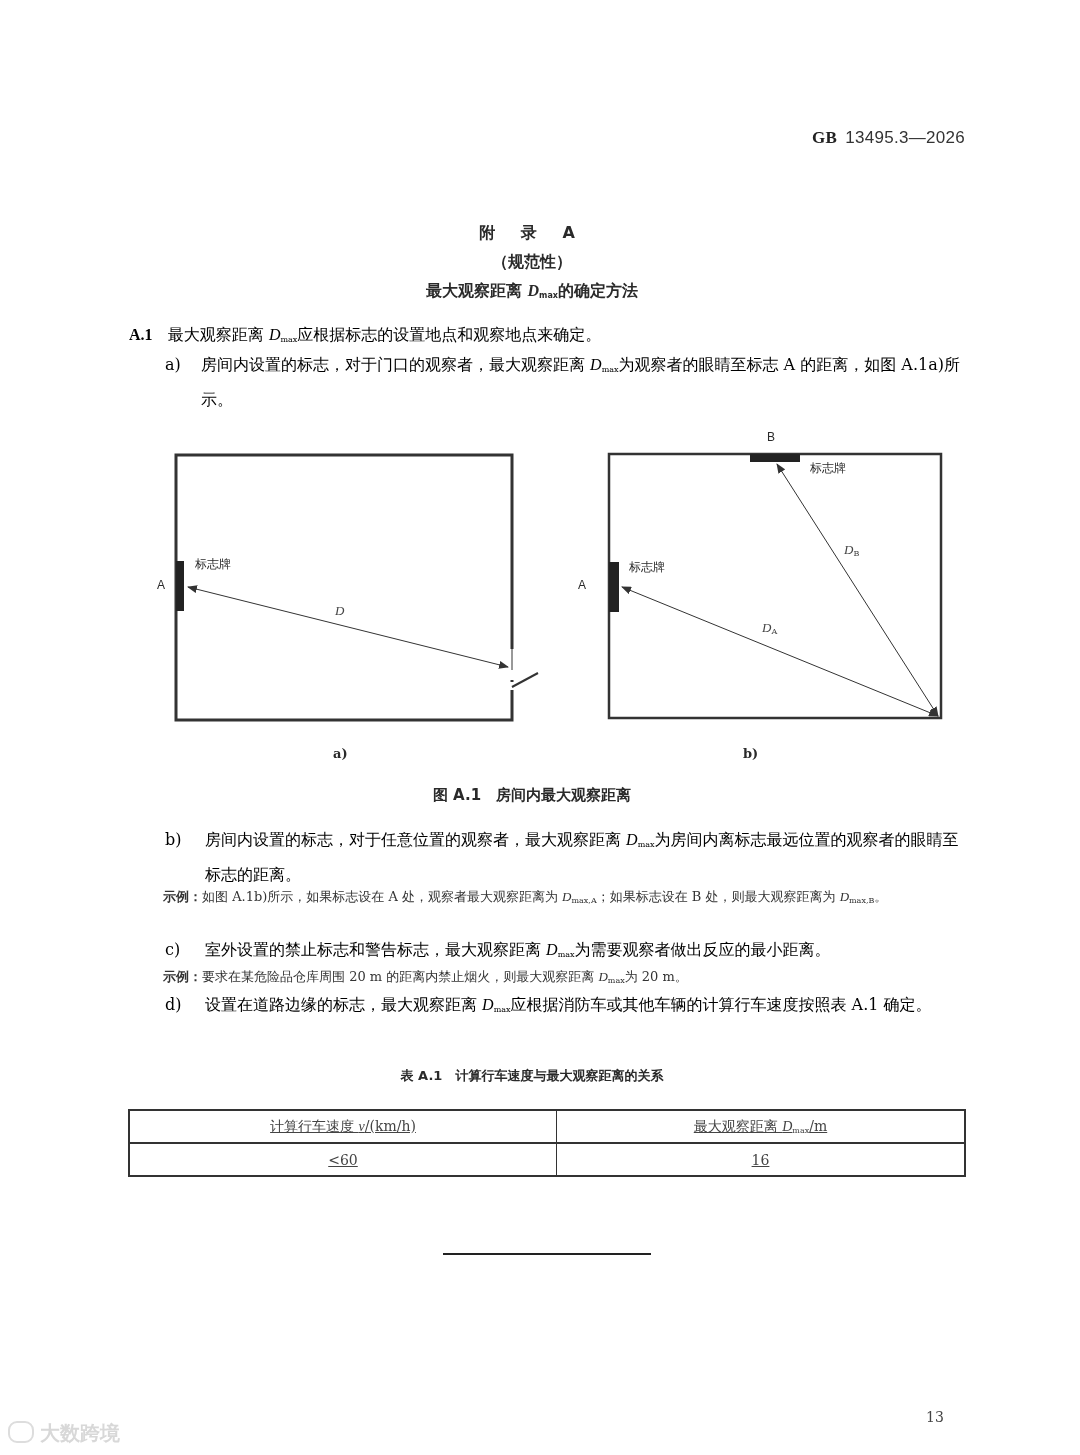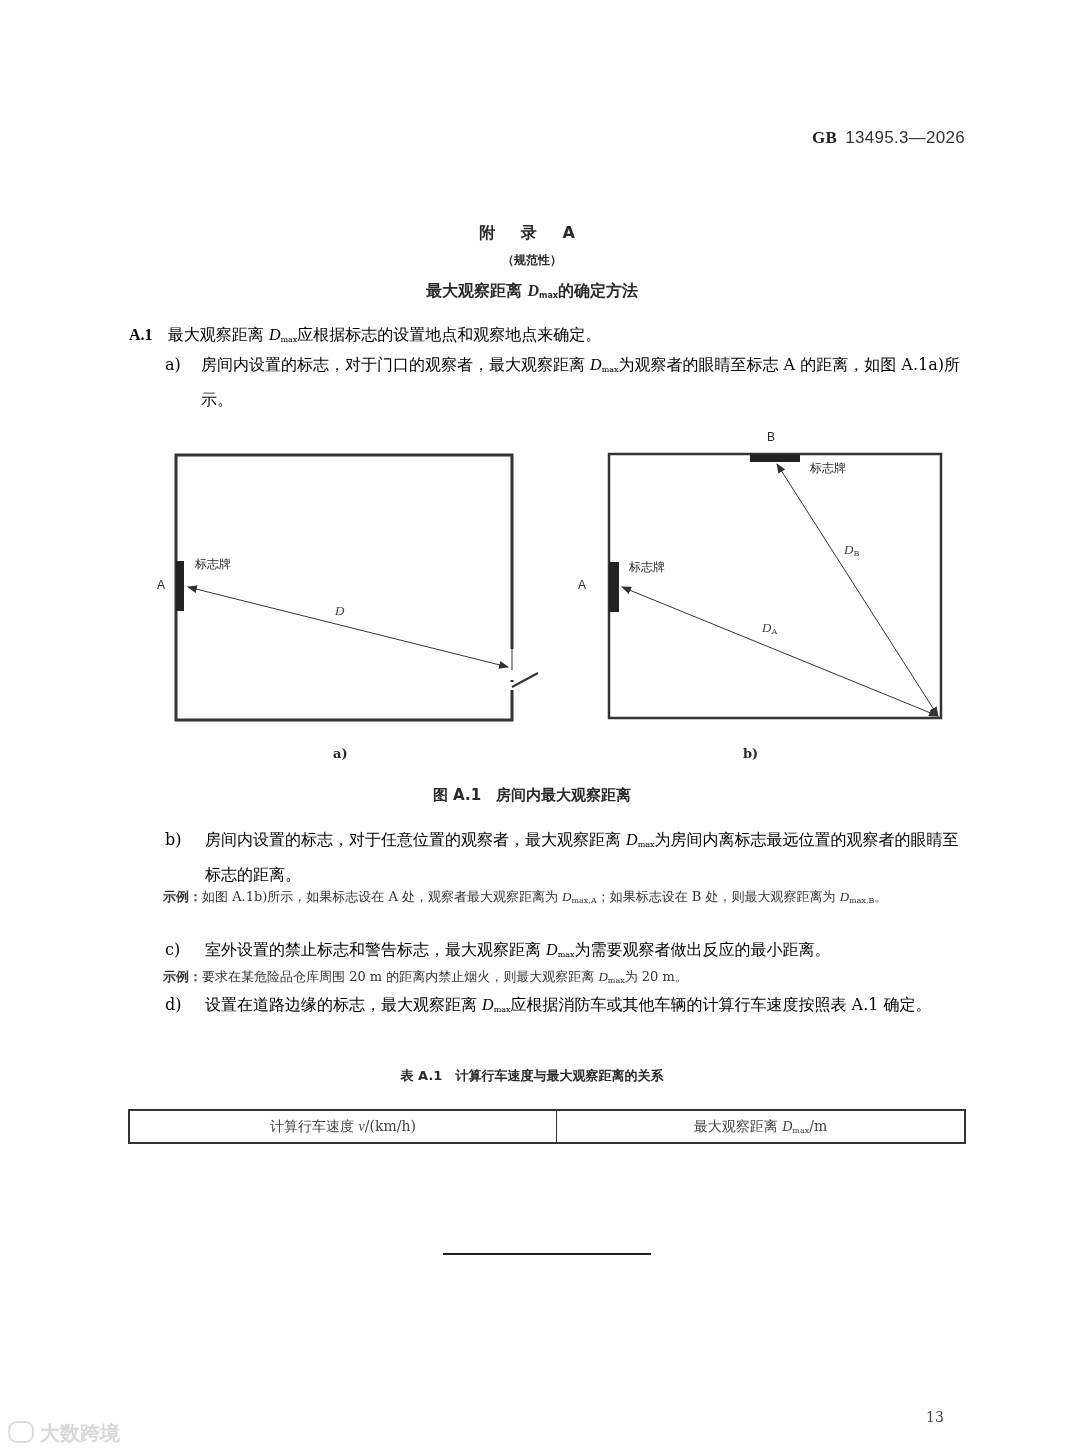--- a/index.html
+++ b/index.html
@@ -6,34 +6,34 @@
     body {
       width: 1080px; height: 1455px; position: relative; overflow: hidden;
       background: #ffffff; color: #2a2a2a;
       font-family: "DejaVu Serif", "Liberation Serif", serif;
     }
     .abs { position: absolute; }
     .std-code { right: 115px; top: 128px; font-size: 17px; letter-spacing: 0.3px; color: #333; font-family: "Liberation Sans", sans-serif; }
     .std-code b { font-family: "Liberation Serif", serif; font-weight: bold; margin-right: 8px; color:#222;}
     .center { left: 0; width: 1064px; text-align: center; }
     .annex-title { top: 223px; font-size: 16px; font-weight: bold; letter-spacing: 10px; font-family: "DejaVu Sans", sans-serif; }
-    .annex-type { top: 252px; font-size: 12px; font-weight: bold; font-family: "DejaVu Sans", sans-serif; }
+    .annex-type { top: 252px; font-size: 16px; font-weight: bold; font-family: "DejaVu Sans", sans-serif; }
     .annex-heading { top: 281px; font-size: 16px; font-weight: bold; font-family: "DejaVu Sans", sans-serif; }
     .it { font-style: italic; font-family: "Liberation Serif", serif; }
     sub.s { font-size: 8px; vertical-align: -2px; font-style: normal; }
     .para { font-size: 16px; line-height: 30px; color: #000000; }
     .clause-no { font-weight: bold; font-family: "Liberation Serif", serif; }
     .list-marker { position: absolute; left: 0; }
     .example { font-size: 13px; line-height: 26px; color:#333; }
     .example .lbl { font-weight: bold; font-family: "DejaVu Sans", sans-serif; }
     .fig-caption { top: 786px; font-size: 15px; font-weight: bold; font-family: "DejaVu Sans", sans-serif; }
     .tbl-caption { top: 1067px; font-size: 13px; font-weight: bold; font-family: "DejaVu Sans", sans-serif; }
     table.t { position: absolute; left: 128px; top: 1109px; width: 838px; border-collapse: collapse; font-size: 14px; color:#444; }
     table.t td, table.t th { border: 1px solid #333; height: 31px; text-align: center; font-weight: normal; padding: 0; }
-    table.t { border: 2px solid #333; }
+    table.t { border: 2px solid #333; text-decoration: underline; }
     table.t th { border-bottom: 2px solid #333; }
     .end-line { left: 443px; top: 1253px; width: 208px; height: 2px; background: #222; }
     .page-no { left: 926px; top: 1409px; font-size: 14px; color: #444; }
     .watermark { left: 8px; top: 1420px; font-size: 20px; color: #d8d8d8; font-family: "DejaVu Sans", sans-serif; font-weight: bold; }
     .sub-label { font-size: 13px; font-weight: bold; }
   </style>
 </head>
 <body>
 
 <div class="abs std-code"><b>GB</b><span>13495.3—2026</span></div>
@@ -121,19 +121,23 @@
 <div class="abs center tbl-caption">表 A.1　计算行车速度与最大观察距离的关系</div>
 
 <table class="t">
   <thead>
     <tr>
       <th style="width:426px;"><span>计算行车速度 </span><span class="it">v</span><span>/(km/h)</span></th>
       <th><span>最大观察距离 </span><span class="it">D</span><sub class="s">max</sub><span>/m</span></th>
     </tr>
   </thead>
   <tbody>
+    <tr>
+      <td>&lt;60</td>
+      <td>16</td>
+    </tr>
   </tbody>
 </table>
 
 <div class="abs end-line"></div>
 
 <div class="abs page-no">13</div>
 <div class="abs watermark"><span style="display:inline-block; width:22px; height:18px; border:2px solid #ddd; border-radius:9px; margin-right:6px; vertical-align:-3px;"></span><span>大数跨境</span></div>
 
 </body></html>

